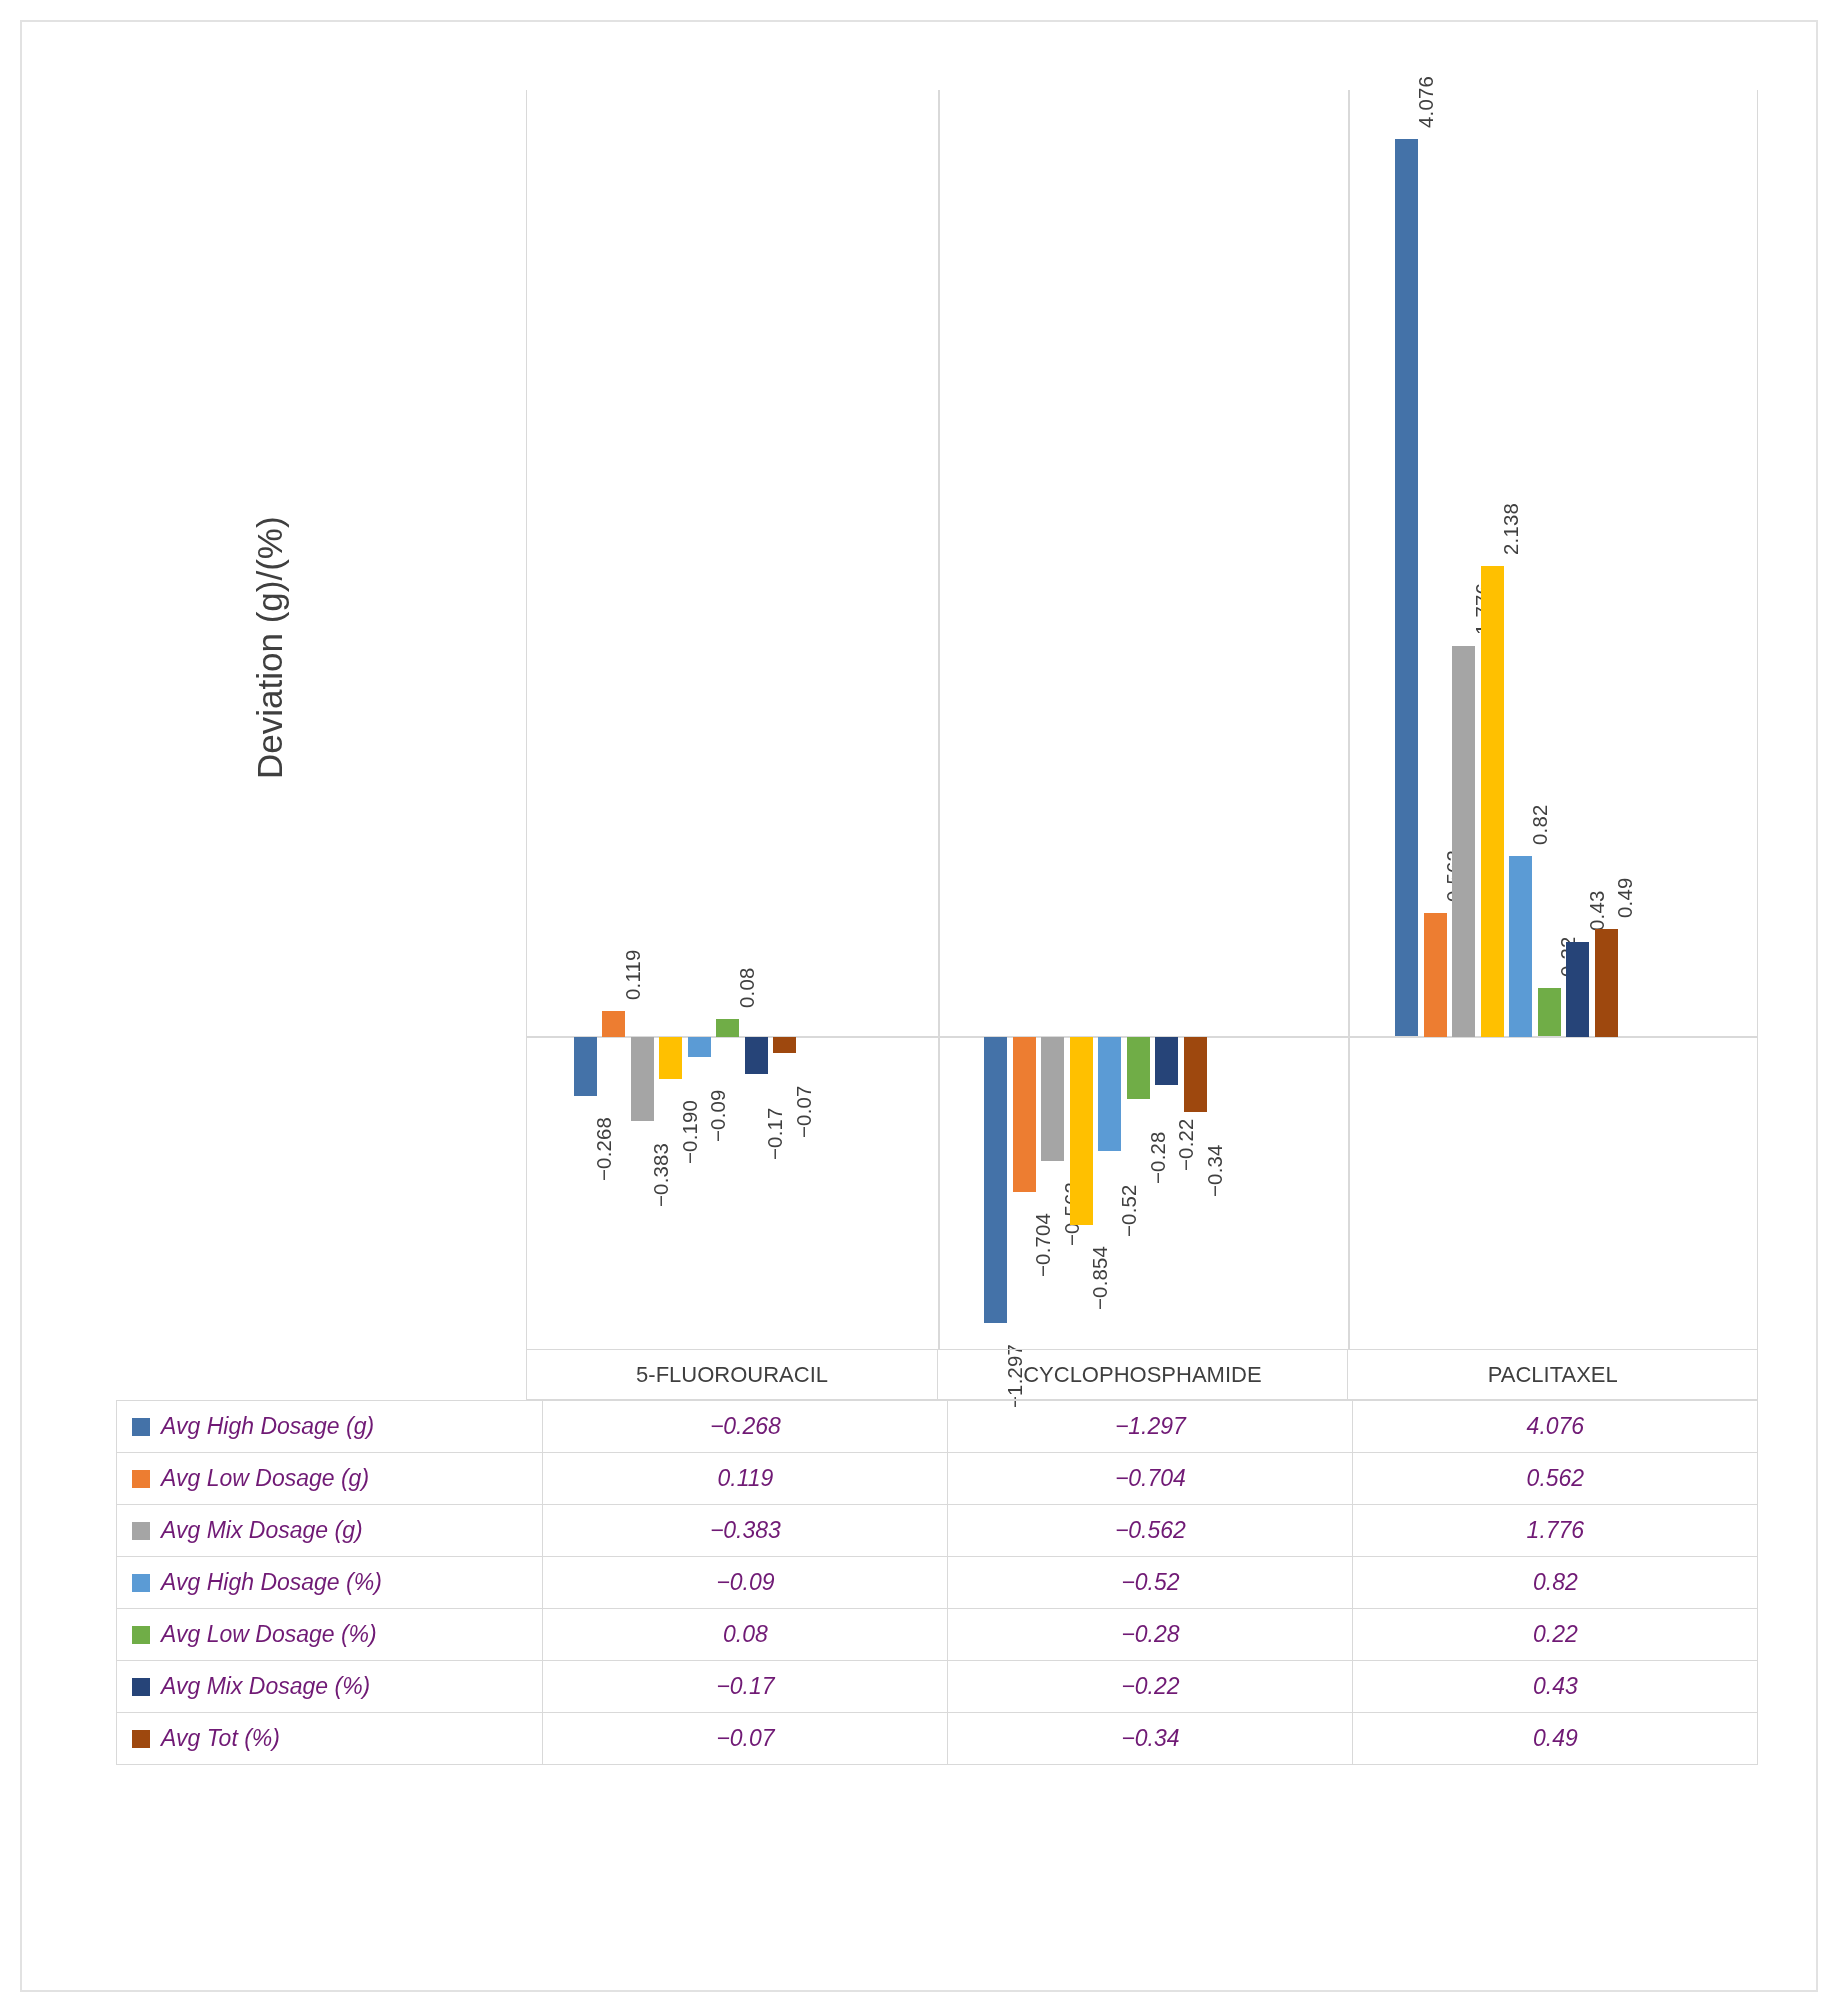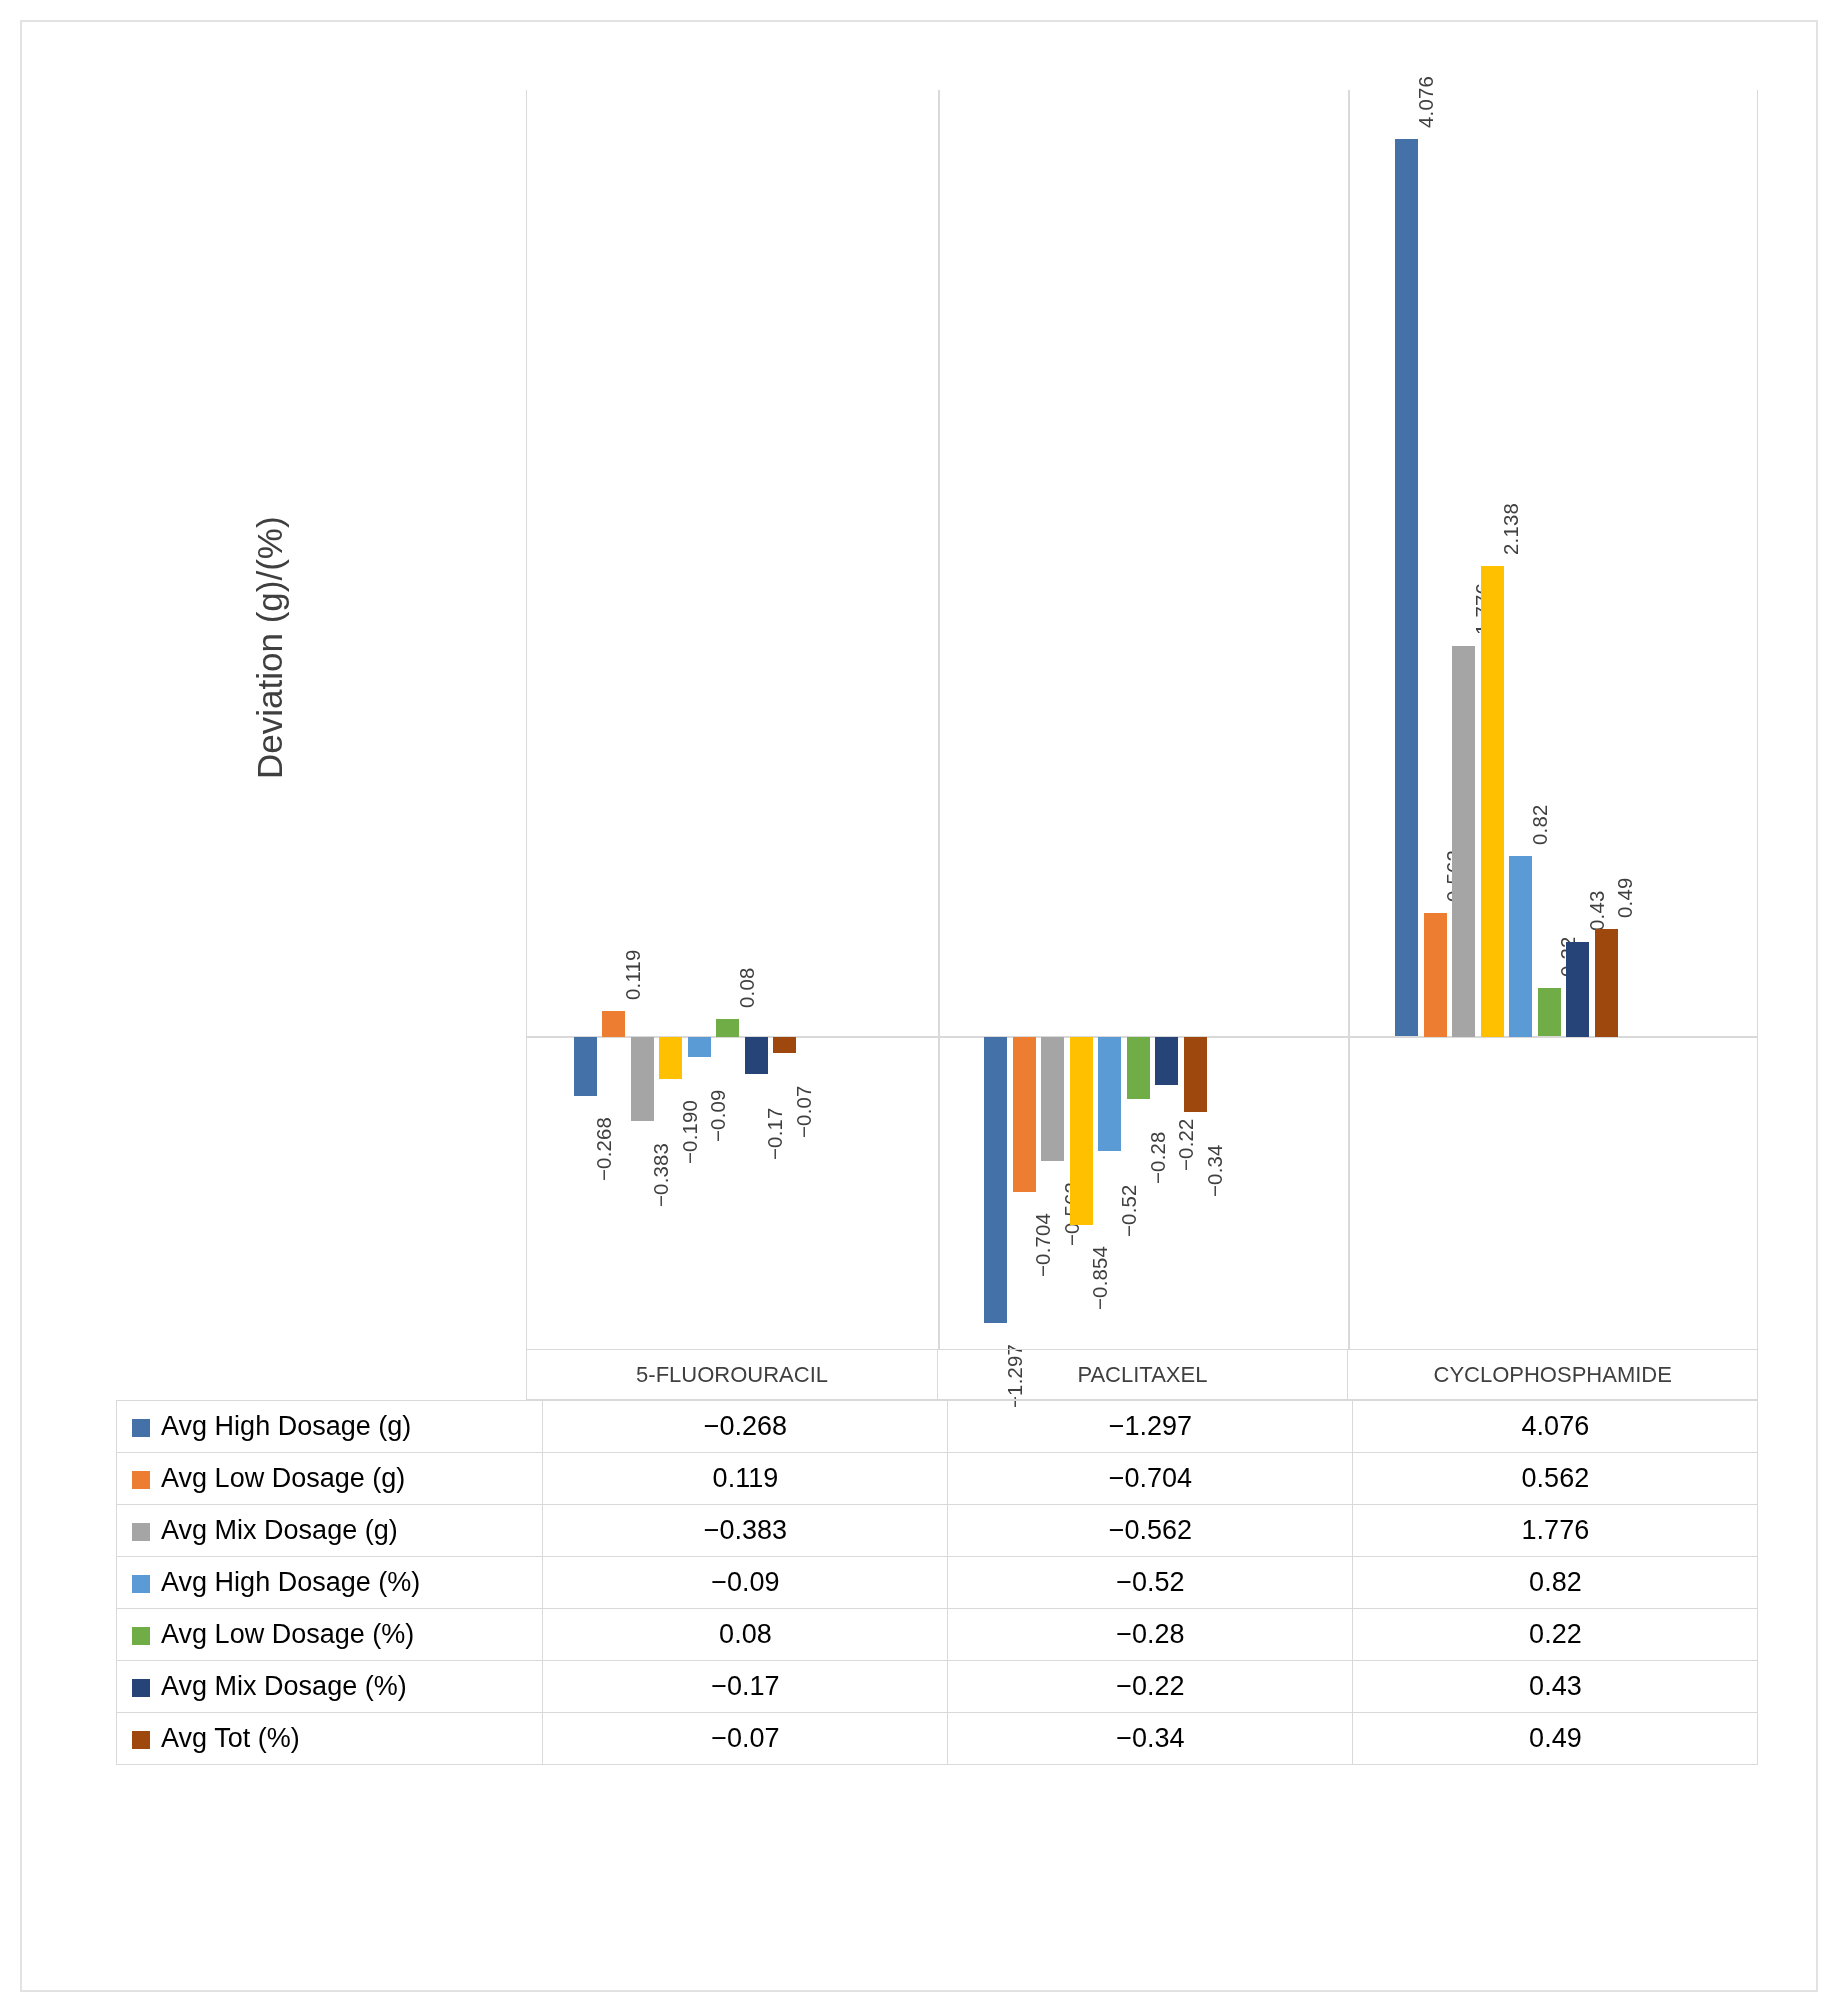--- a/index.html
+++ b/index.html
@@ -114,23 +114,24 @@
     position: absolute;
     left: 94px;
     top: 1378px;
     width: 1642px;
     border-collapse: collapse;
     table-layout: fixed;
   }
   .data-table td {
     border: 1.4px solid #d9d9d9;
     height: 51px;
-    font-size: 27px;
-    color: #000000;
+    font-size: 23px;
+    color: #701a75;
     padding: 0;
+    font-style: italic;
   }
   .data-table td.legend-cell {
     width: 410px;
     padding-left: 15px;
     text-align: left;
     white-space: nowrap;
   }
   .data-table td.val-cell {
     text-align: center;
   }
@@ -203,22 +204,22 @@
         <div class="barlabel" style="left: 1030px; top: 887px;">0.22</div>
         <div class="bar" style="left: 1039px; background: rgb(38, 68, 120); height: 95px; top: 852px;"></div>
         <div class="barlabel" style="left: 1059px; top: 841px;">0.43</div>
         <div class="bar" style="left: 1068px; background: rgb(158, 72, 14); height: 108px; top: 839px;"></div>
         <div class="barlabel" style="left: 1087px; top: 828px;">0.49</div>
       </div>
   </div>
 
   <div class="cat-row" id="cat-row">
       <div class="cat-cell">5-FLUOROURACIL</div>
+      <div class="cat-cell">CYCLOPHOSPHAMIDE</div>
       <div class="cat-cell">PACLITAXEL</div>
-      <div class="cat-cell">CYCLOPHOSPHAMIDE</div>
     </div>
 
   <table class="data-table">
     <tbody id="table-body">
         <tr>
           <td class="legend-cell"><span class="swatch" style="background: rgb(68, 114, 168);"></span><span>Avg High Dosage (g)</span></td>
           <td class="val-cell">−0.268</td>
           <td class="val-cell">−1.297</td>
           <td class="val-cell">4.076</td>
         </tr>

